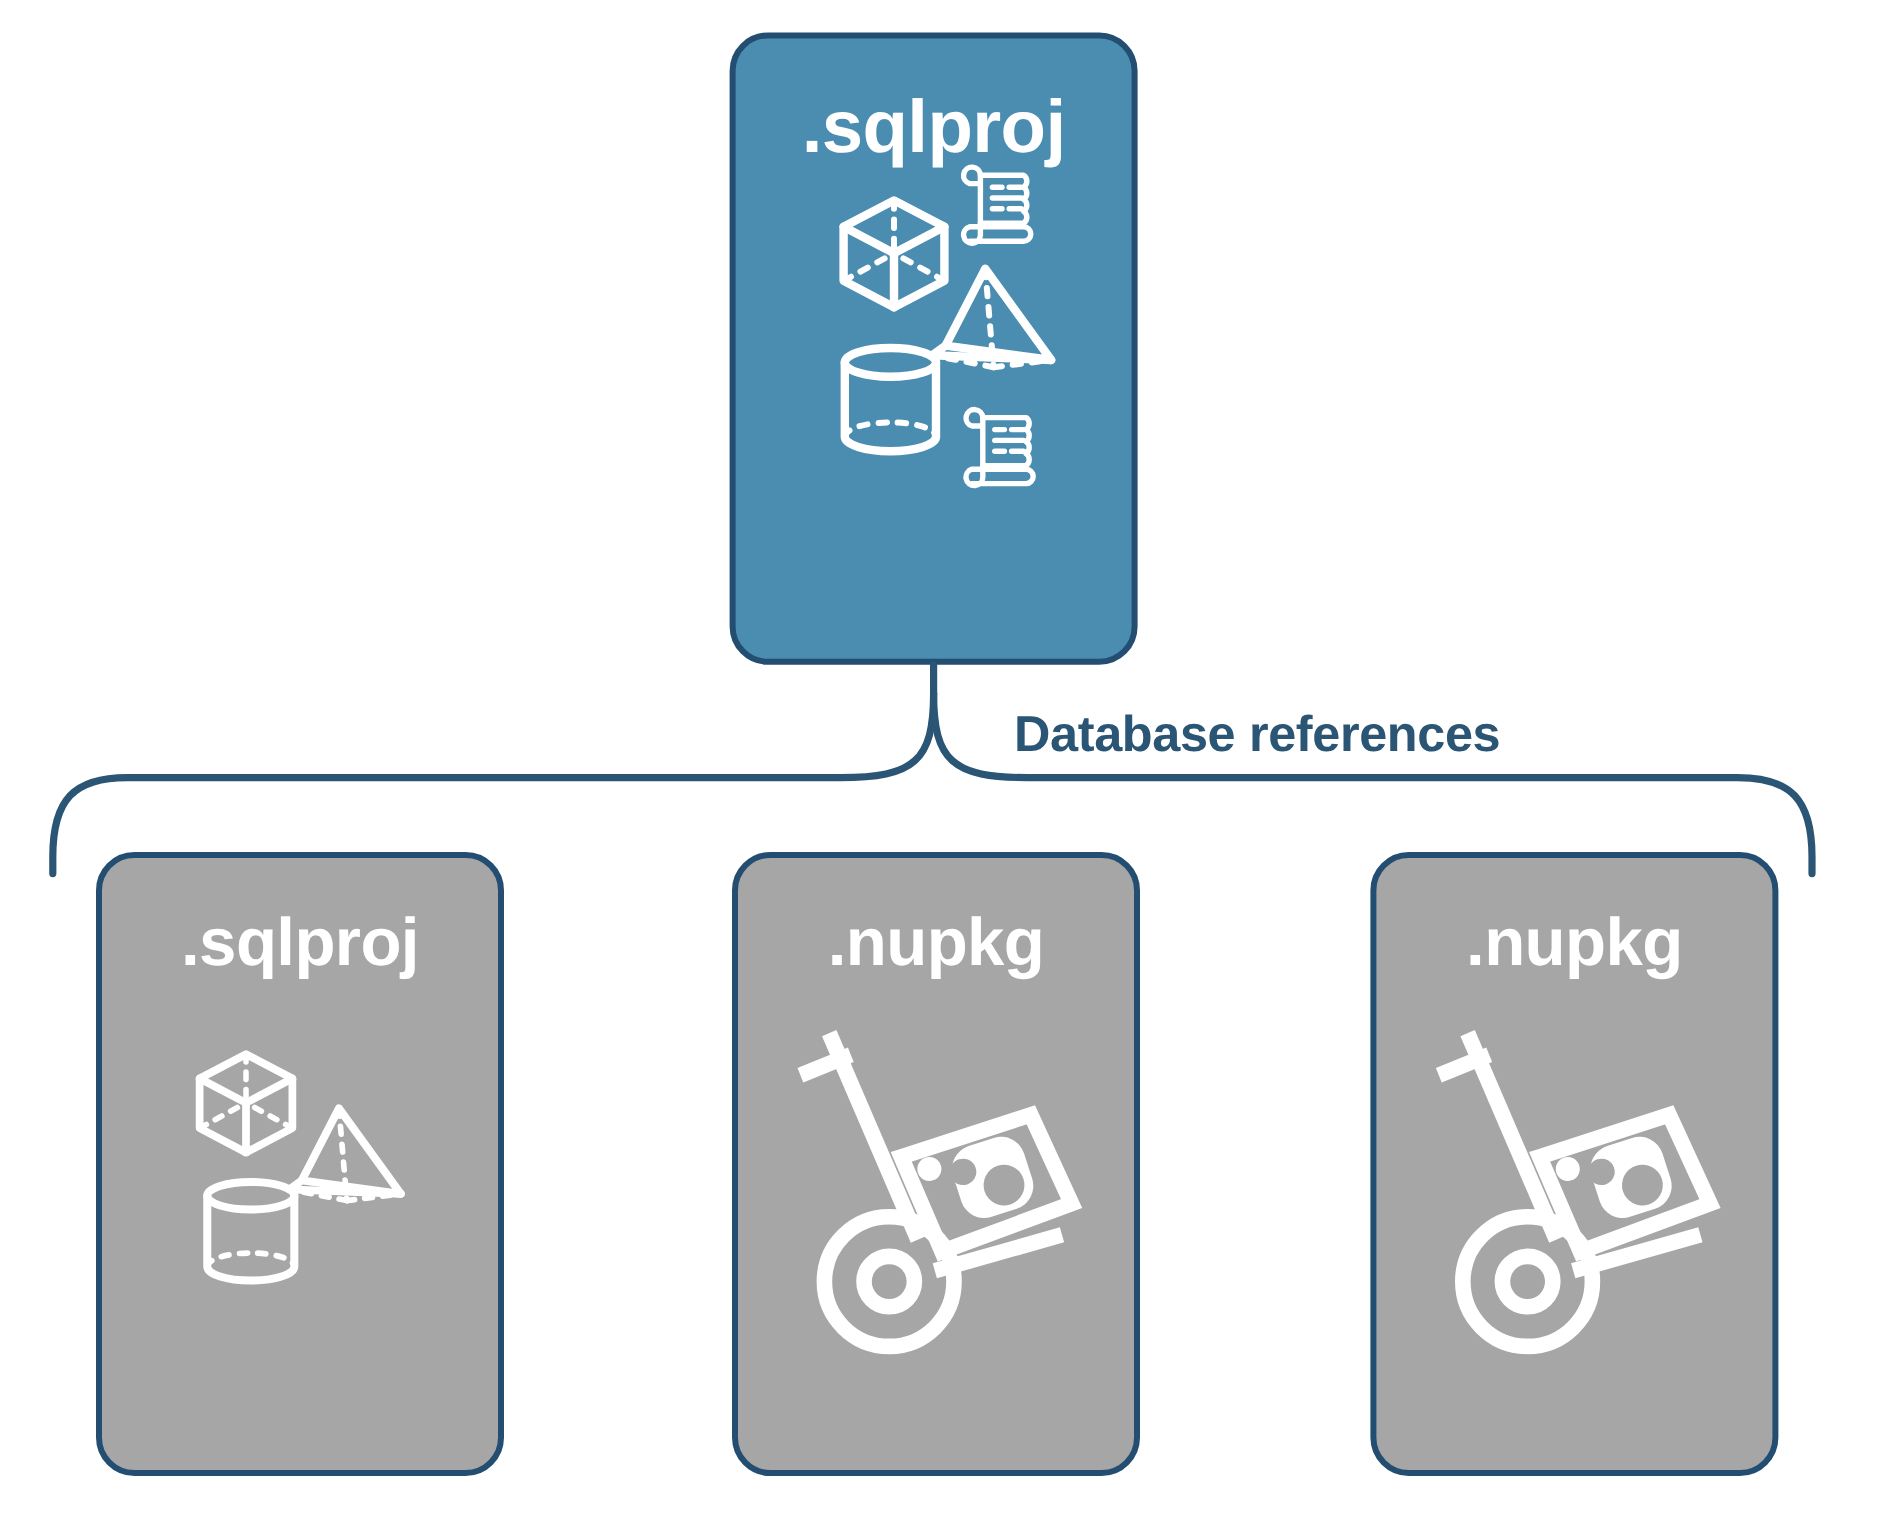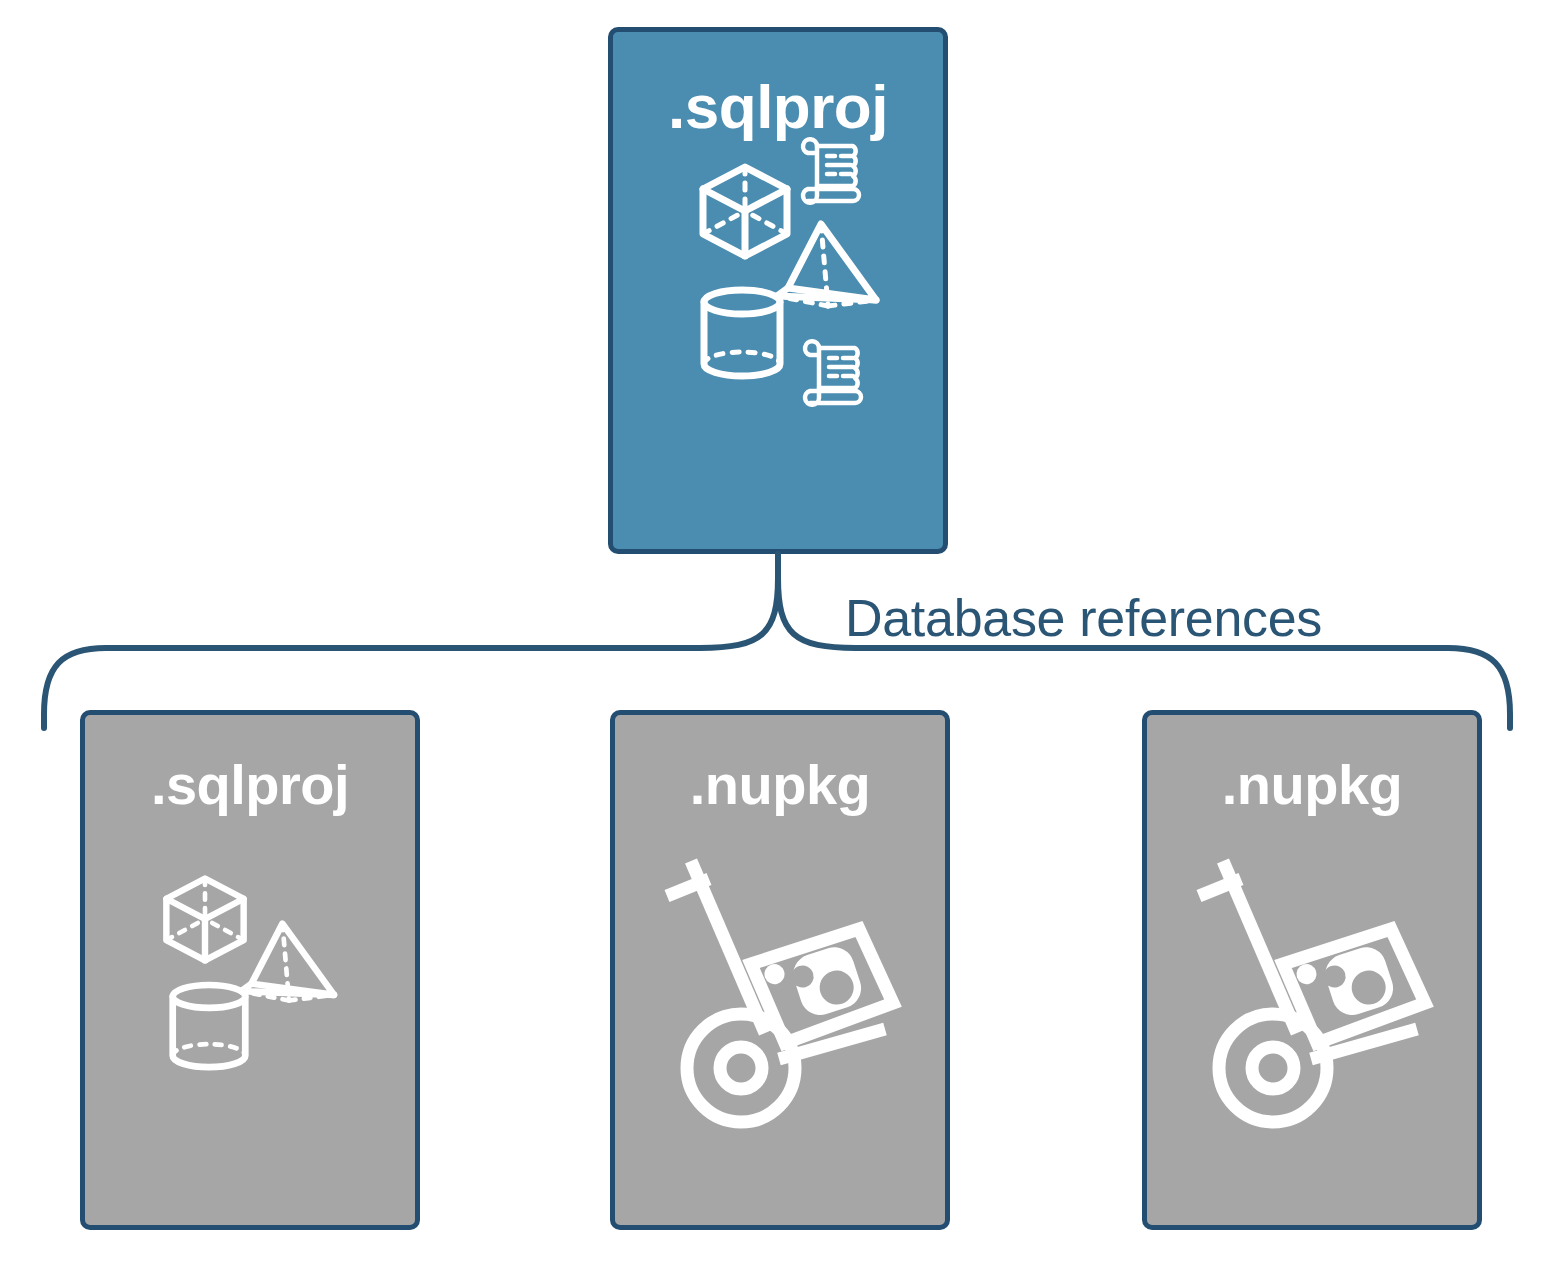--- a/index.html
+++ b/index.html
@@ -14,21 +14,21 @@
     position: relative;
     width: 1566px;
     height: 1274px;
     background: #ffffff;
     overflow: hidden;
   }
   .node {
     position: absolute;
     box-sizing: border-box;
     border: 5px solid #234E71;
-    border-radius: 10px;
+    border-radius: 32px;
     display: flex;
     flex-direction: column;
     align-items: center;
   }
   .node-blue {
     background: #4A8DB0;
   }
   .node-gray {
     background: #A6A6A6;
   }
@@ -71,22 +71,22 @@
     left: 0;
     top: 0;
     width: 1566px;
     height: 1274px;
     pointer-events: none;
   }
   #label-db-ref {
     position: absolute;
     left: 845px;
     top: 588px;
-    font-size: 52px;
-    font-weight: normal;
+    font-size: 42px;
+    font-weight: bold;
     color: #2B5574;
     letter-spacing: -0.3px;
     white-space: nowrap;
     user-select: none;
   }
 </style>
 </head>
 <body>
 
 <div id="canvas">

